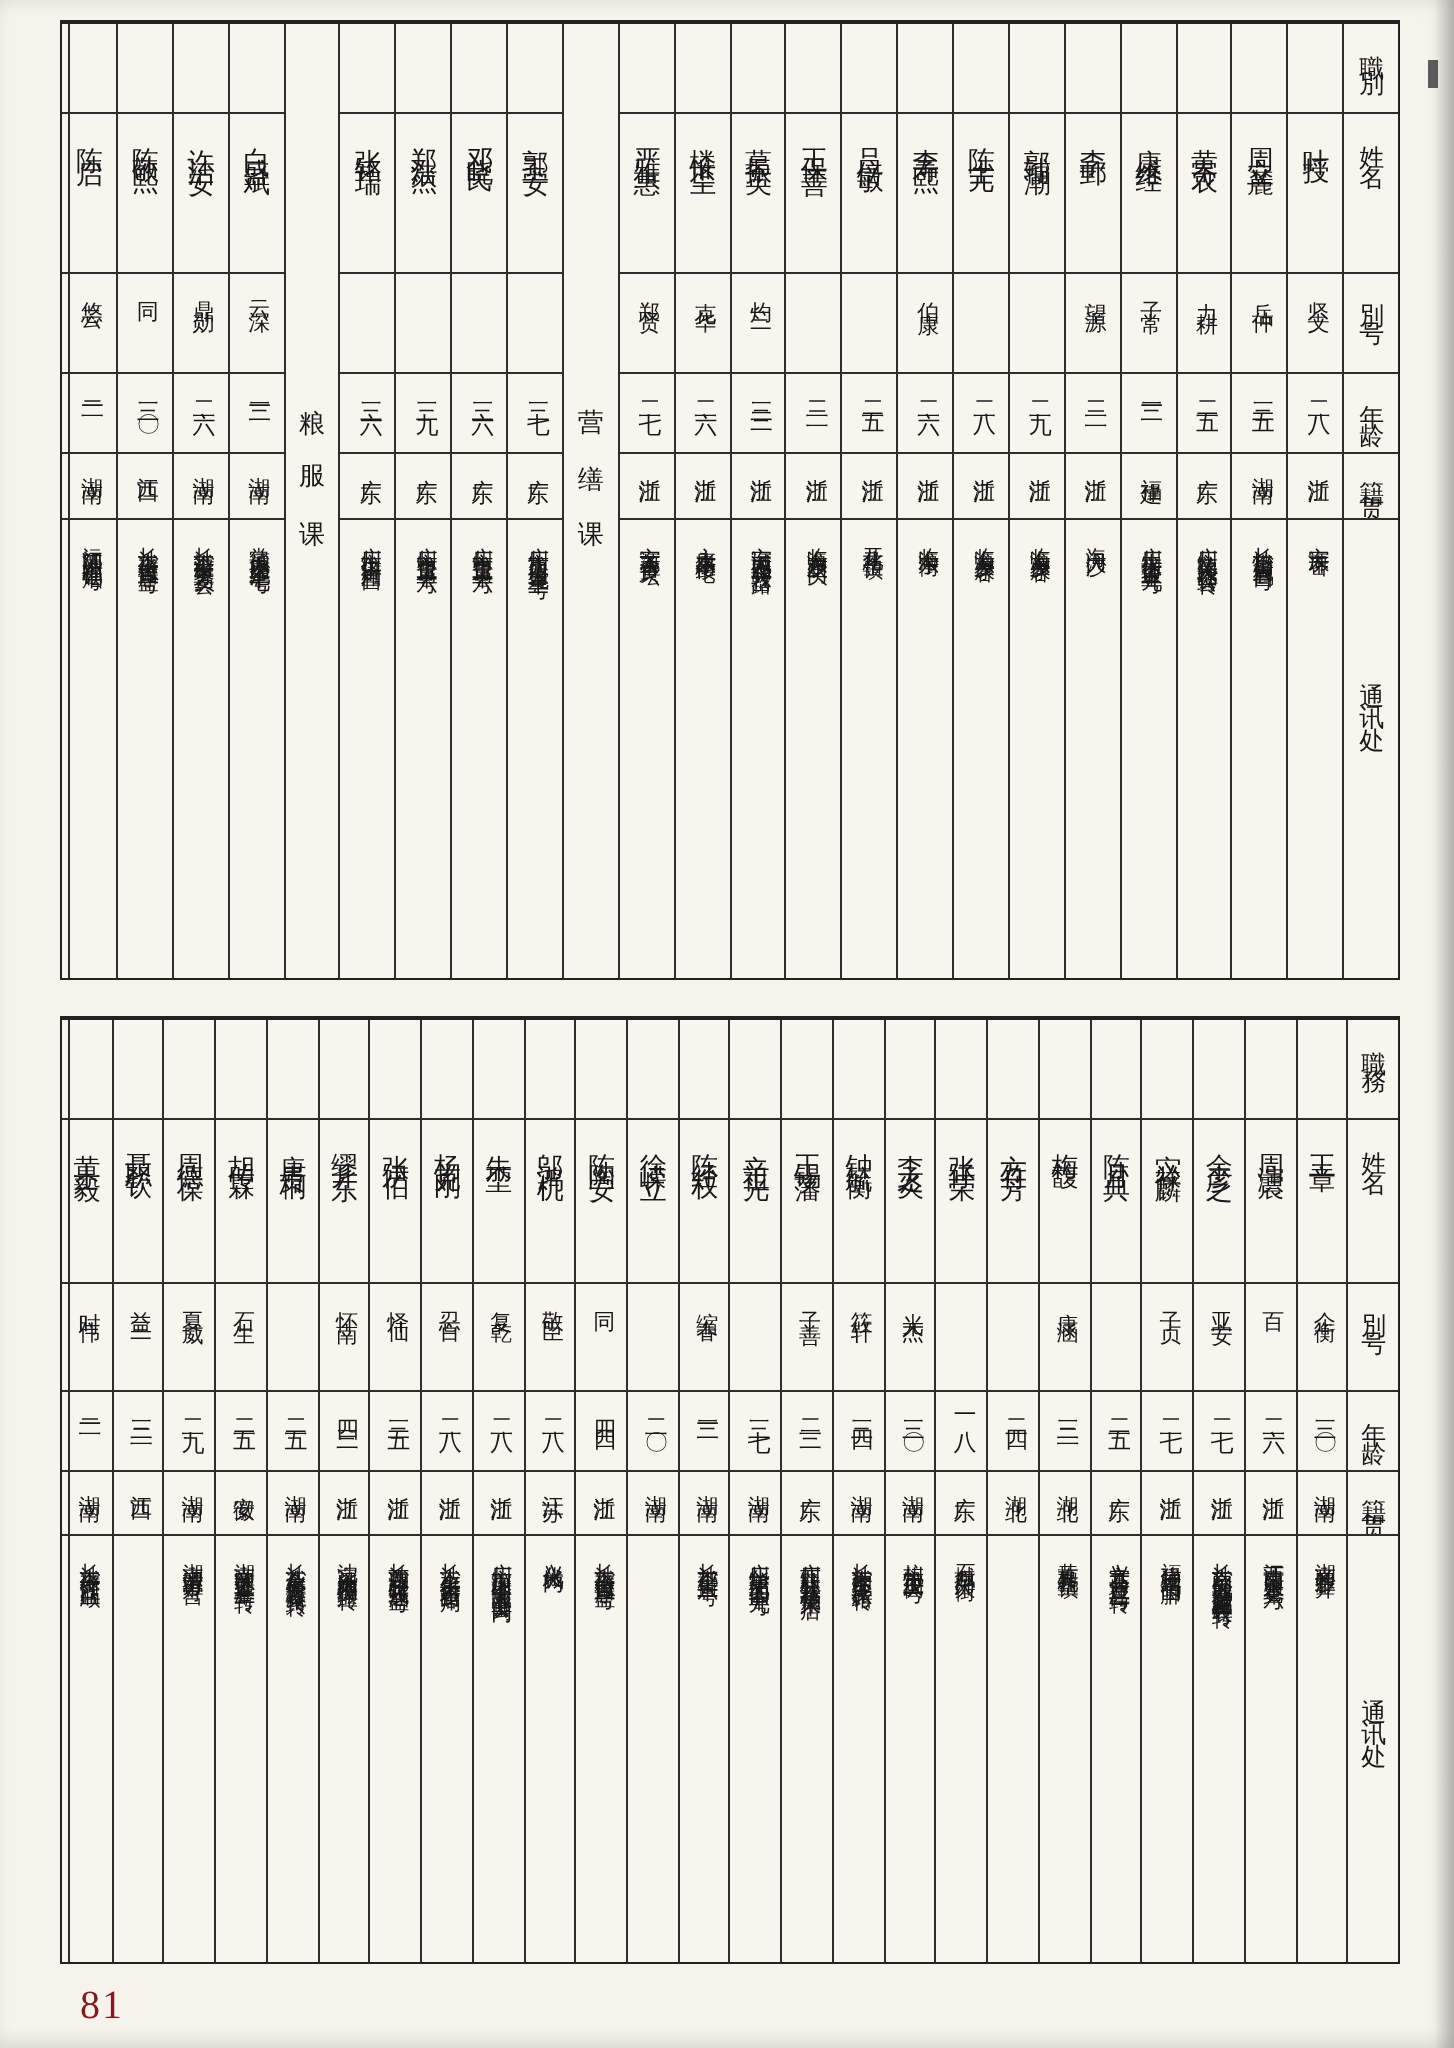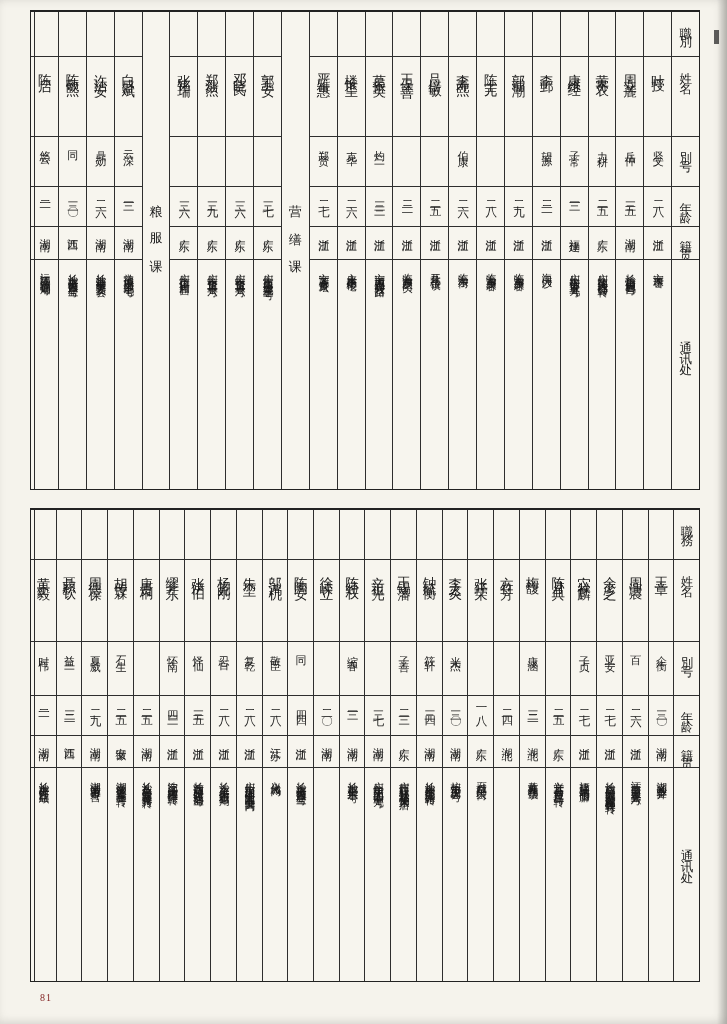--- a/index.html
+++ b/index.html
@@ -70,21 +70,21 @@
   .k-header .cell span{font-size:12.5px;letter-spacing:9px;font-weight:500;}
   .k-header .c-address span{height:auto;margin-top:66px;letter-spacing:11px;}
   
   .section-cell{flex:1;border-bottom:none;display:flex;justify-content:center;}
   .section-cell span{
     writing-mode:vertical-rl;text-orientation:upright;
     font-size:13px;letter-spacing:28px;margin-top:182px;font-weight:500;
   }
   .page-number{
     position:absolute;left:40px;top:992px;
-    font-size:10px;letter-spacing:1px;color:#7f1d1d;
+    font-size:20px;letter-spacing:1px;color:#7f1d1d;
     font-family:"Liberation Serif","DejaVu Serif",serif;
   }
 </style>
 </head>
 <body>
 
 <div class="page">
   <div class="roster t-top">
       <div class="col k-header">
     <div class="cell c-job">

